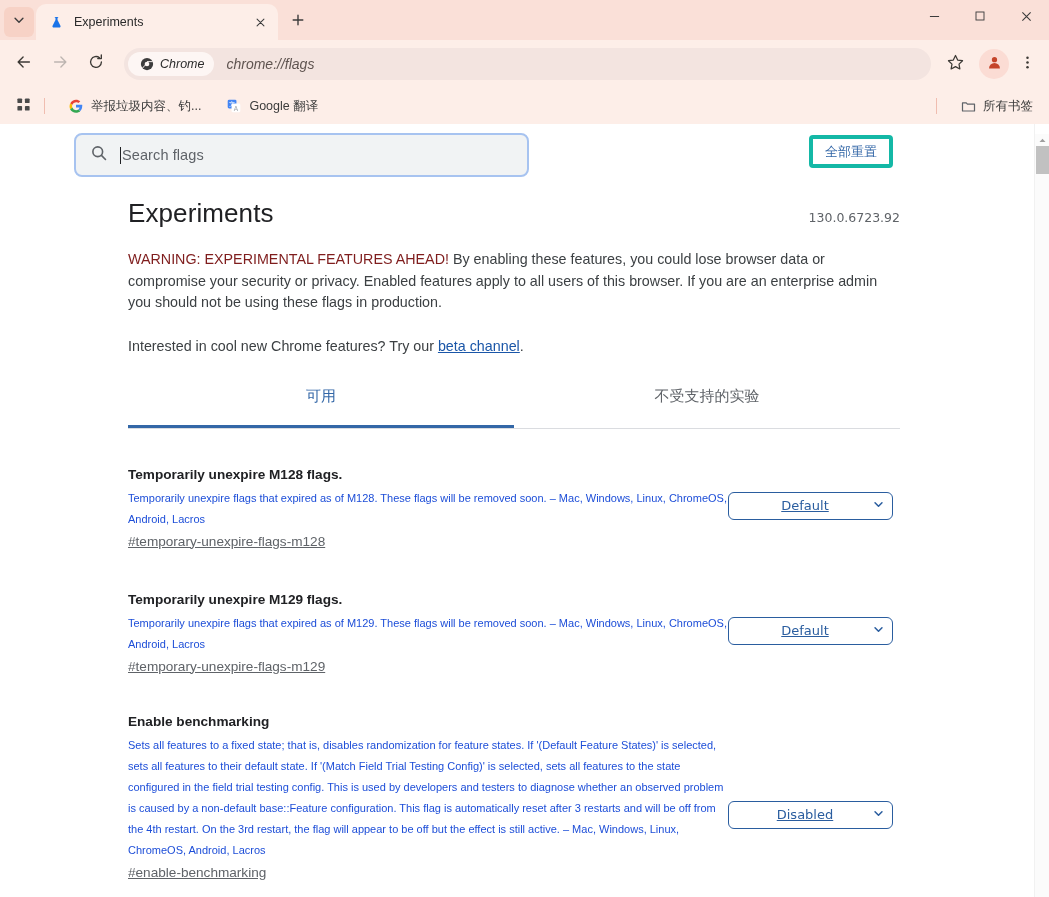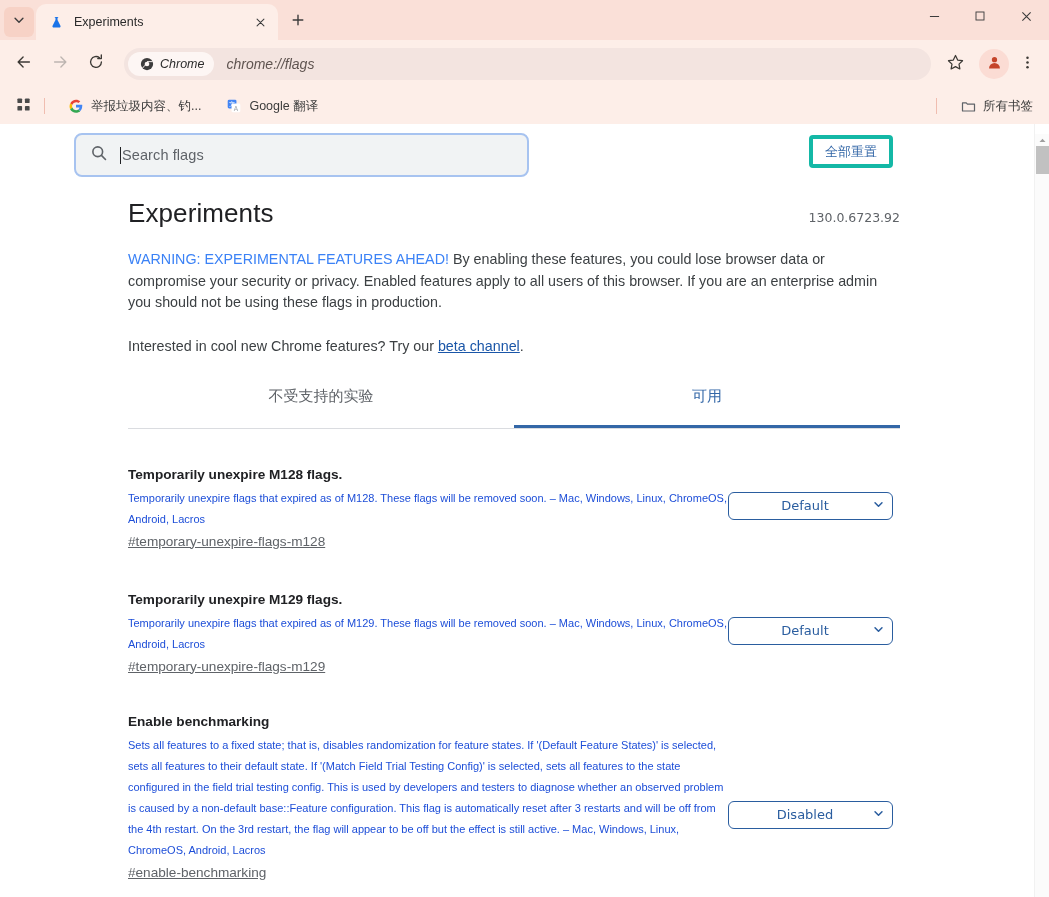--- a/index.html
+++ b/index.html
@@ -222,21 +222,21 @@
   .version {
     font-size: 12.5px; color: #5f6368; padding-bottom: 4px;
     font-family: "DejaVu Sans", sans-serif;
   }
 
   .warning-p {
     margin-top: 20px;
     font-size: 14.3px; line-height: 21.5px;
     color: #3c4043;
   }
-  .warning-strong { color: #3b82f6; }
+  .warning-strong { color: #7f1d1d; }
   .beta-p {
     margin-top: 22px;
     font-size: 14.3px; line-height: 21px; color: #3c4043;
   }
   .beta-p a { color: #1a56a8; text-decoration: underline; }
 
   
   .tabbar {
     display: flex;
     margin-top: 30px;
@@ -287,20 +287,21 @@
   .flag-select {
     width: 165px; height: 28px;
     border: 1px solid #2a5d9f;
     border-radius: 6px;
     background: #ffffff;
     color: #2a5d9f;
     font-size: 13px;
     display: flex; align-items: center;
     padding: 8px 8px;
     font-family: "DejaVu Sans", sans-serif;
+    text-decoration: underline;
   }
   .flag-select .val { flex: 1 1 auto; text-align: center; }
   .flag-select .chev { flex: none; font-size: 11px; line-height: 1; }
 
   .offset-1 { margin-top: 23px; }
   .offset-2 { margin-top: 27px; }
   .offset-3 { margin-top: 24px; }
 
   
   .scrollbar {
@@ -531,22 +532,22 @@
 
           <p class="warning-p">
             <span class="warning-strong">WARNING: EXPERIMENTAL FEATURES AHEAD!</span><span> By enabling these features, you could lose browser data or compromise your security or privacy. Enabled features apply to all users of this browser. If you are an enterprise admin you should not be using these flags in production.</span>
           </p>
 
           <p class="beta-p">
             <span>Interested in cool new Chrome features? Try our </span><a href="#">beta channel</a><span>.</span>
           </p>
 
           <div class="tabbar">
+            <div class="flagtab active">可用</div>
             <div class="flagtab">不受支持的实验</div>
-            <div class="flagtab active">可用</div>
           </div>
 
           <div class="flag offset-1">
             <div class="flag-main">
               <div class="flag-title">Temporarily unexpire M128 flags.</div>
               <div class="flag-desc">Temporarily unexpire flags that expired as of M128. These flags will be removed soon. – Mac, Windows, Linux, ChromeOS, Android, Lacros</div>
               <a class="flag-perm" href="#">#temporary-unexpire-flags-m128</a>
             </div>
             <div class="flag-select-cell" style="padding-top:26px;">
               <div class="flag-select">

